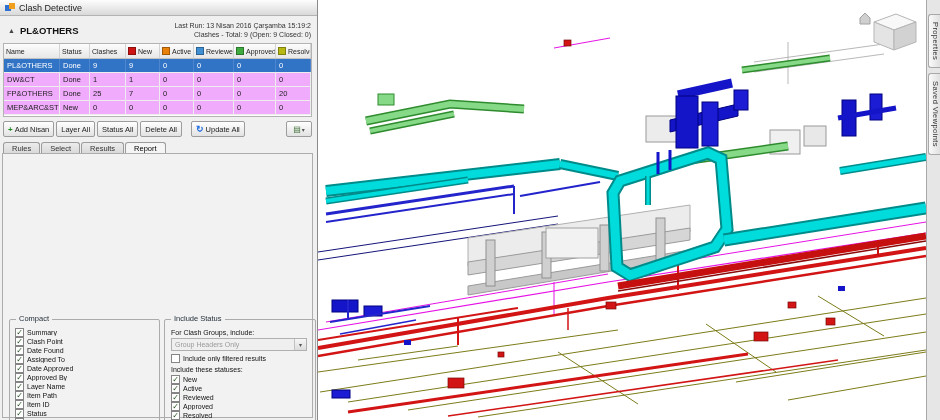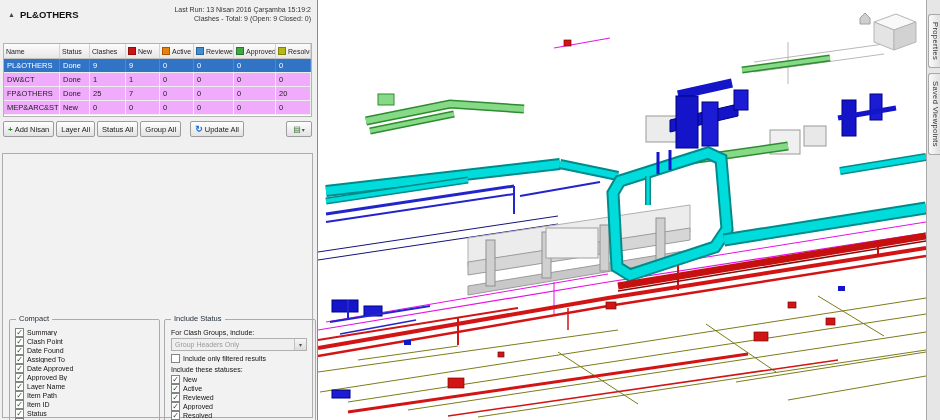--- a/index.html
+++ b/index.html
@@ -89,20 +89,27 @@
         width:12px;box-sizing:border-box;text-align:center;letter-spacing:.4px;white-space:nowrap;}
   .vtab:first-child{margin-top:14px;}
 </style>
 </head>
 <body>
 
 <div class="app">
 
   <div class="panel">
 
+    <div class="titlebar">
+      <span class="clash-ic">
+          <i class="b1"></i>
+          <i class="b2"></i>
+        </span>
+      <span>Clash Detective</span>
+    </div>
 
     <div class="test-header">
       <span class="test-name">
         <span class="tri">▲</span>
         <span>PL&amp;OTHERS</span>
       </span>
       <span class="run-info">
         <span>Last Run:  13 Nisan 2016 Çarşamba 15:19:2</span><br>
         <span>Clashes - Total: 9 (Open: 9  Closed: 0)</span>
       </span>
@@ -189,33 +196,39 @@
         <span class="plus">+</span>
         <span>Add Nisan</span>
       </div>
       <div class="btn">
           <span>Layer All</span>
         </div>
       <div class="btn">
           <span>Status All</span>
         </div>
       <div class="btn">
-          <span>Group All</span>
+          <span>Delete All</span>
         </div>
       <span class="gap"></span>
       <div class="btn">
         <span class="refresh">↻</span>
         <span>Update All</span>
       </div>
       <div class="btn icon-btn push">
         <span class="grid">▤</span>
         <span class="dda">▾</span>
       </div>
     </div>
 
+    <div class="tabs">
+        <div class="tab">Rules</div>
+        <div class="tab">Select</div>
+        <div class="tab">Results</div>
+        <div class="tab active">Report</div>
+      </div>
     <div class="tabpage">
 
       <div class="gb gb-contents">
         <span class="gb-title">Compact</span>
         <div class="chk-col">
             <div class="chk-row">
               <span class="cb on">✓</span>
               <span class="chk-label">Summary</span>
             </div>
             <div class="chk-row">

